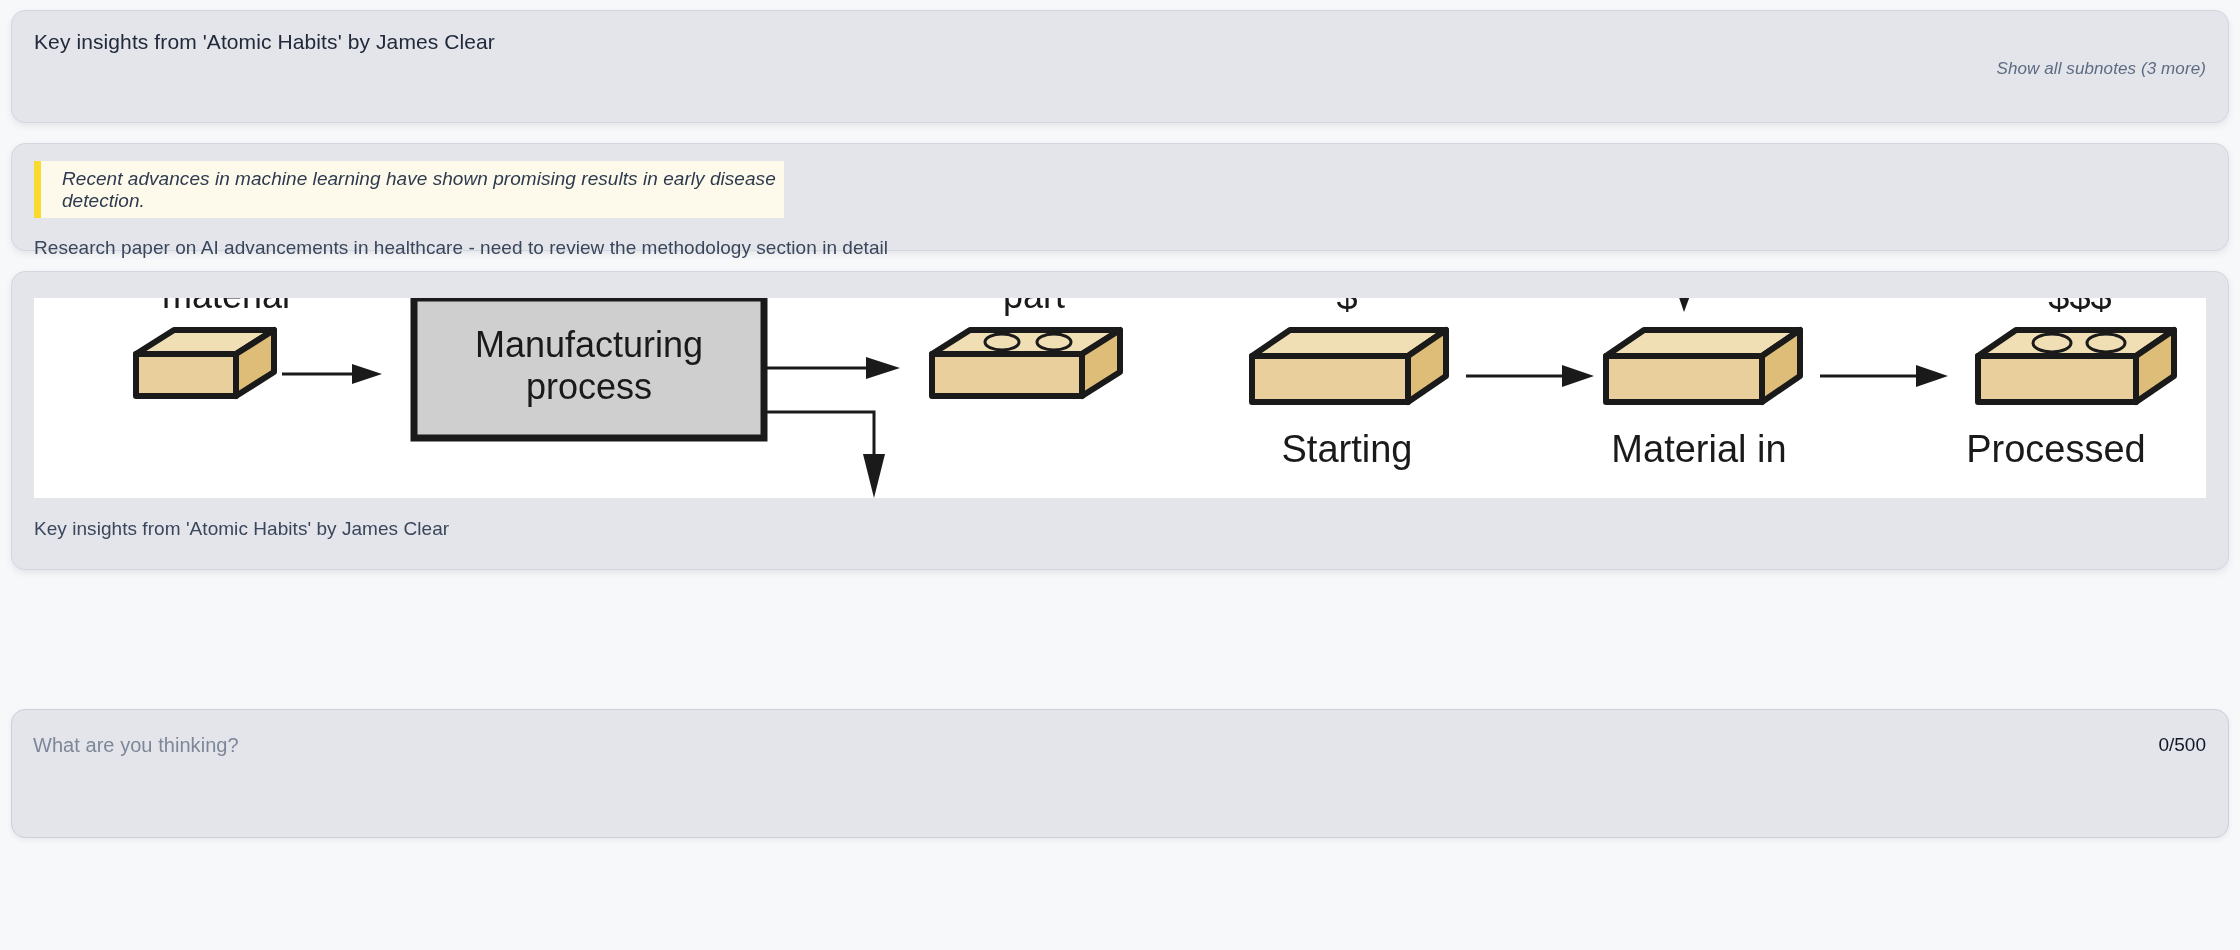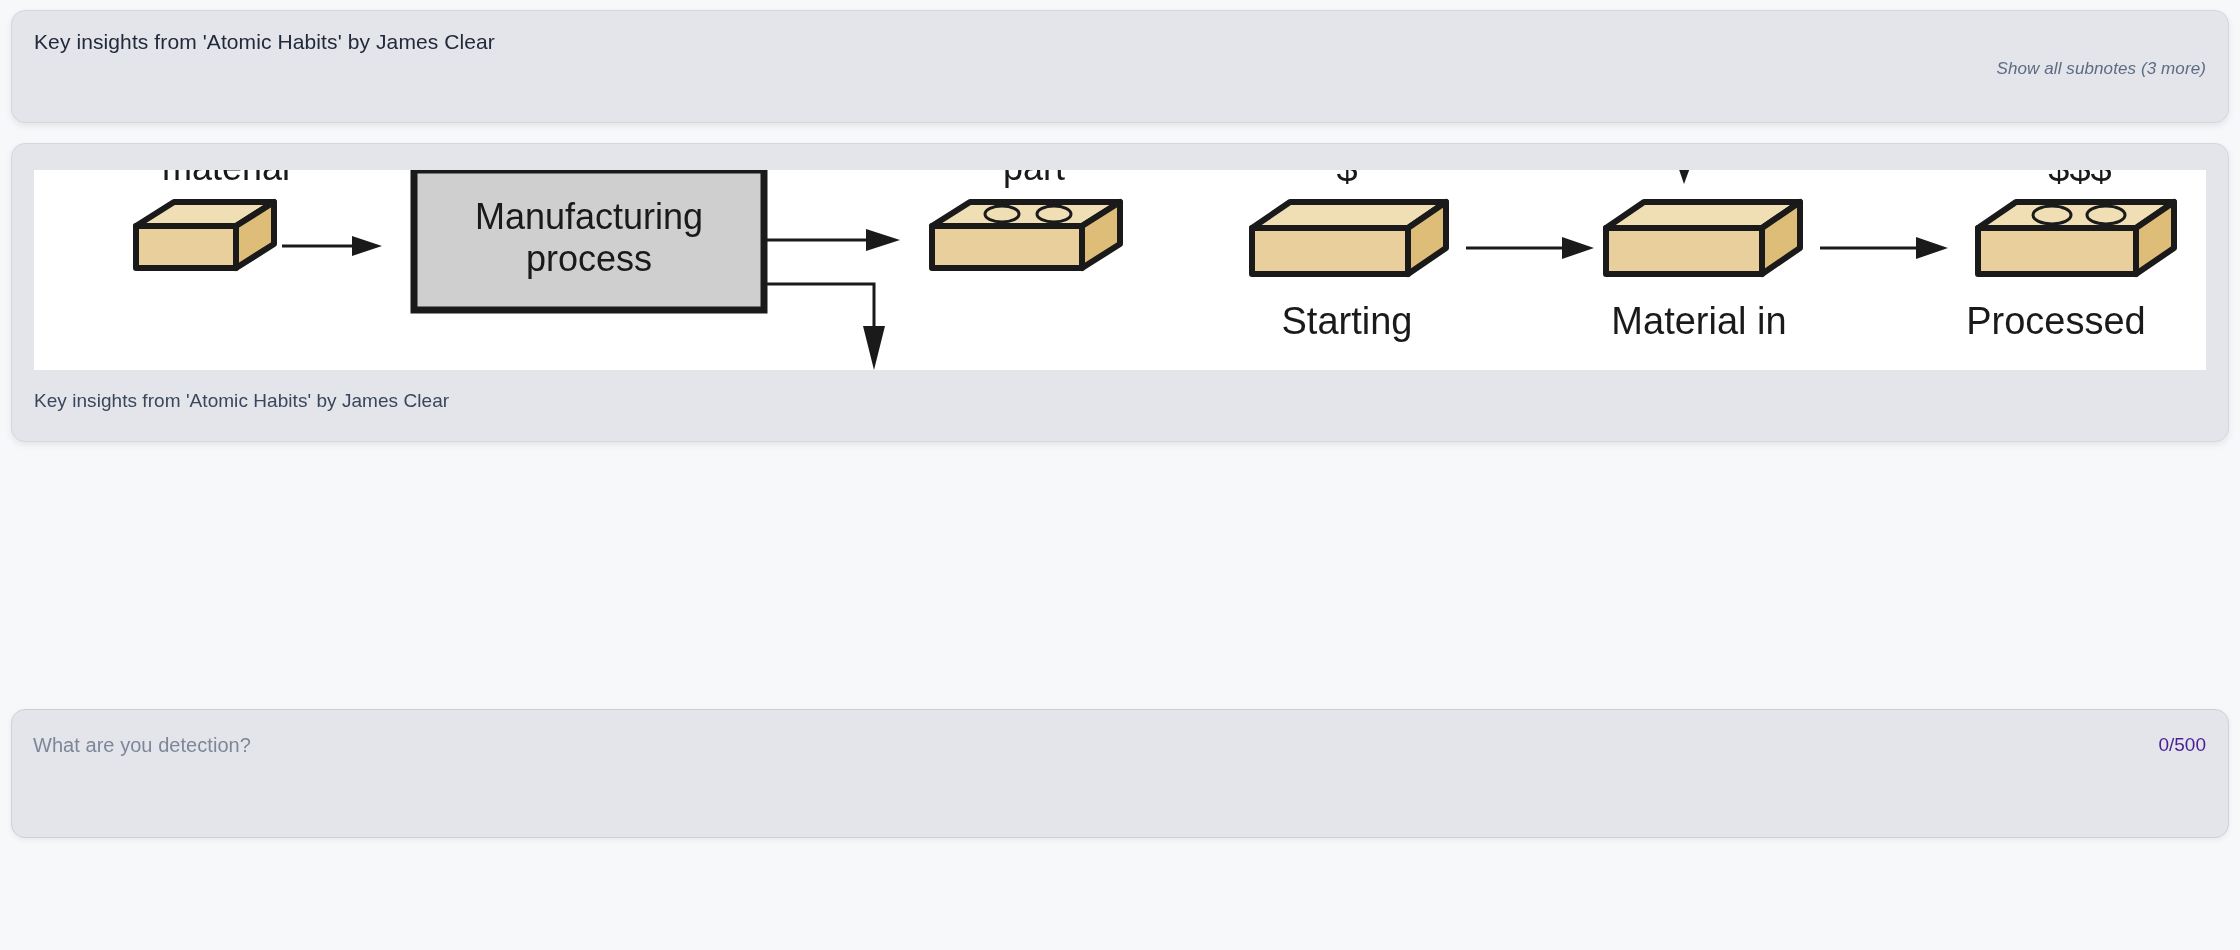--- a/index.html
+++ b/index.html
@@ -134,21 +134,21 @@
     top: 24px;
     font-size: 20px;
     color: #7d8798;
     letter-spacing: .05px;
   }
   .char-counter {
     position: absolute;
     right: 22px;
     top: 24px;
     font-size: 19px;
-    color: #4c1d95;
+    color: #0f172a;
   }
 
   
   .footer-bar {
     position: absolute;
     left: 11px;
     right: 11px;
     top: 873px;
     display: flex;
     justify-content: flex-end;
@@ -171,20 +171,26 @@
 
 <div class="page">
 
   <div class="card" id="card-title-note">
     <div class="note-title">Key insights from 'Atomic Habits' by James Clear</div>
     <div class="subnotes-row">
       <span class="subnotes-link">Show all subnotes (3 more)</span>
     </div>
   </div>
 
+  <div class="card" id="card-quote-note">
+    <div class="quote-block">
+      <div class="quote-text">Recent advances in machine learning have shown promising results in early disease detection.</div>
+    </div>
+    <div class="note-body">Research paper on AI advancements in healthcare - need to review the methodology section in detail</div>
+  </div>
 
   <div class="card" id="card-image-note">
     <div class="image-frame">
 
       <svg class="diagram-svg" viewBox="0 0 2174 240" preserveAspectRatio="none">
         <rect x="0" y="0" width="2174" height="240" fill="#ffffff"></rect>
 
         <text x="192" y="36" font-family="'Liberation Sans',sans-serif" font-size="36" fill="#1a1a1a" text-anchor="middle">material</text>
 
         <g>
@@ -270,18 +276,18 @@
         </g>
         <text x="2022" y="190" font-family="'Liberation Sans',sans-serif" font-size="38" fill="#1a1a1a" text-anchor="middle">Processed</text>
       </svg>
 
     </div>
 
     <div class="note-caption">Key insights from 'Atomic Habits' by James Clear</div>
   </div>
 
   <div id="composer">
-    <div class="composer-placeholder">What are you detection?</div>
+    <div class="composer-placeholder">What are you thinking?</div>
     <div class="char-counter">0/500</div>
   </div>
 
 
 </div>
 
 </body></html>

